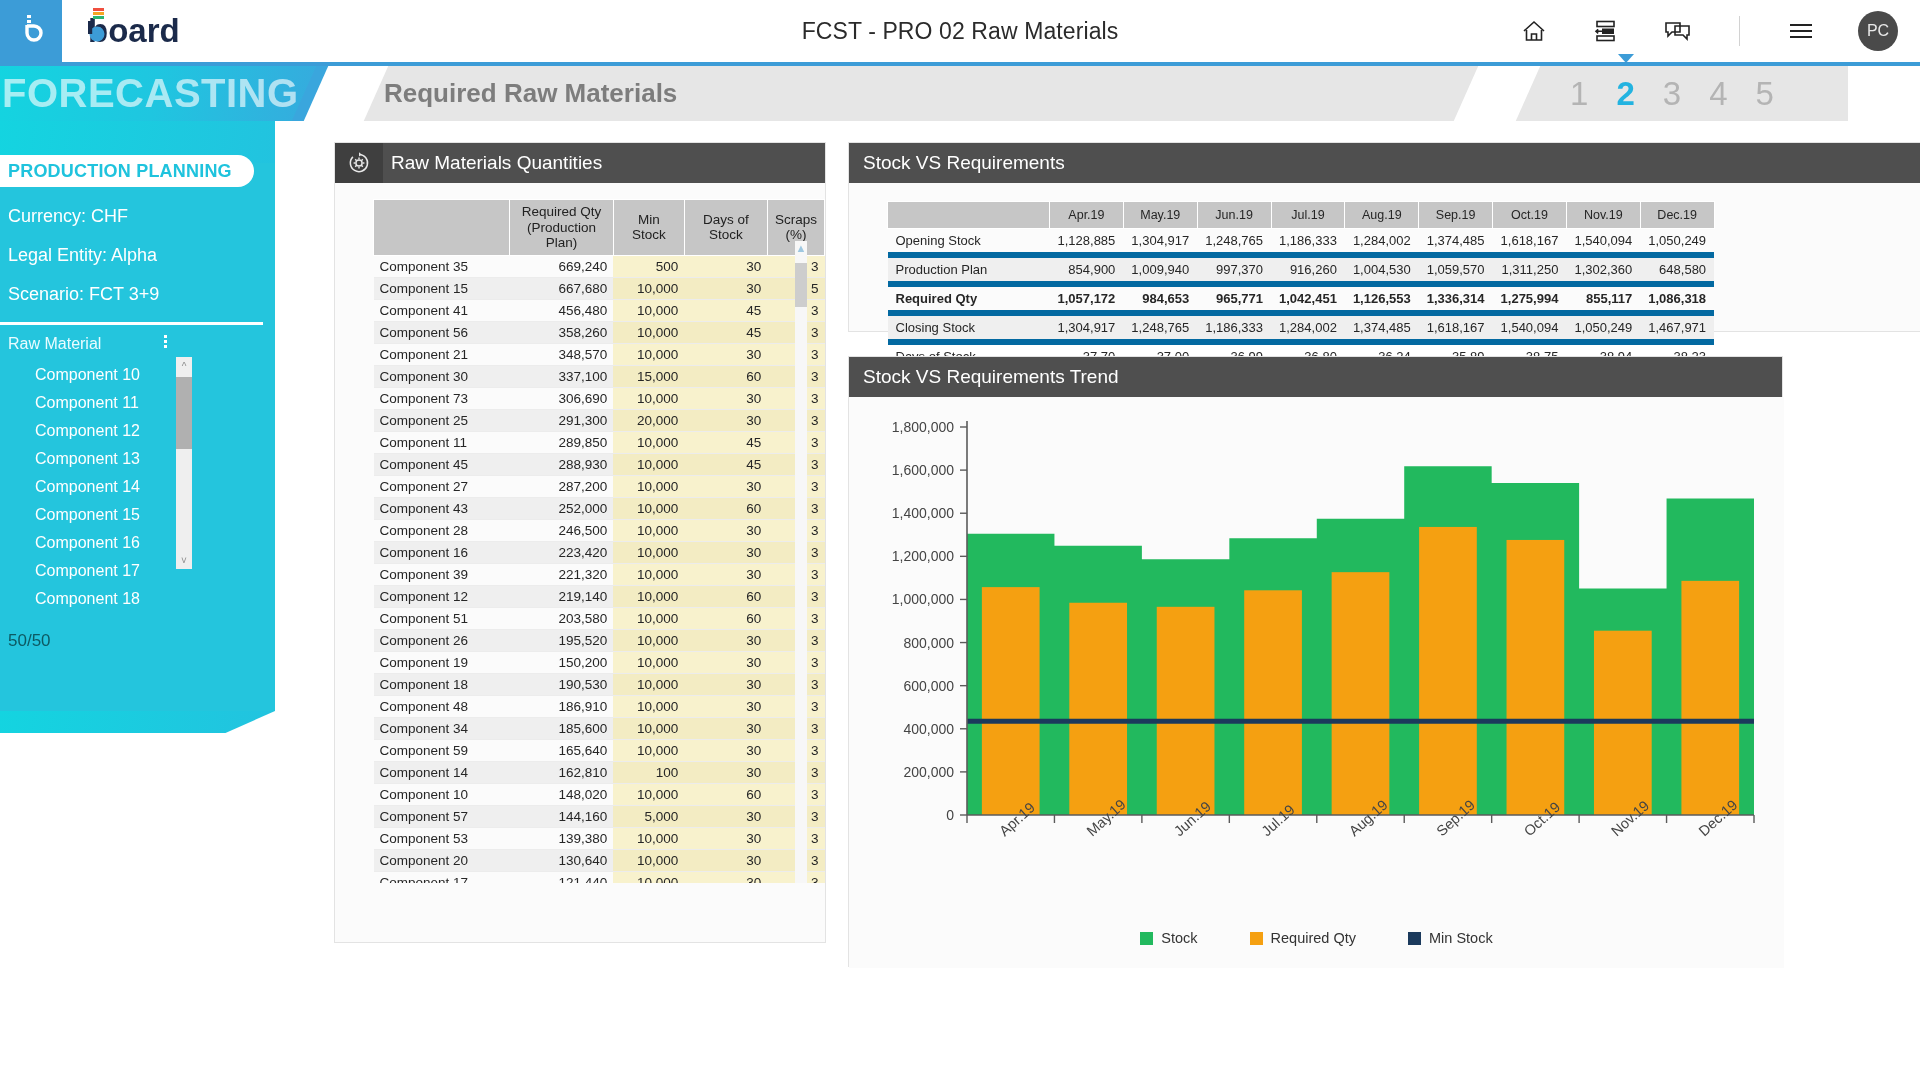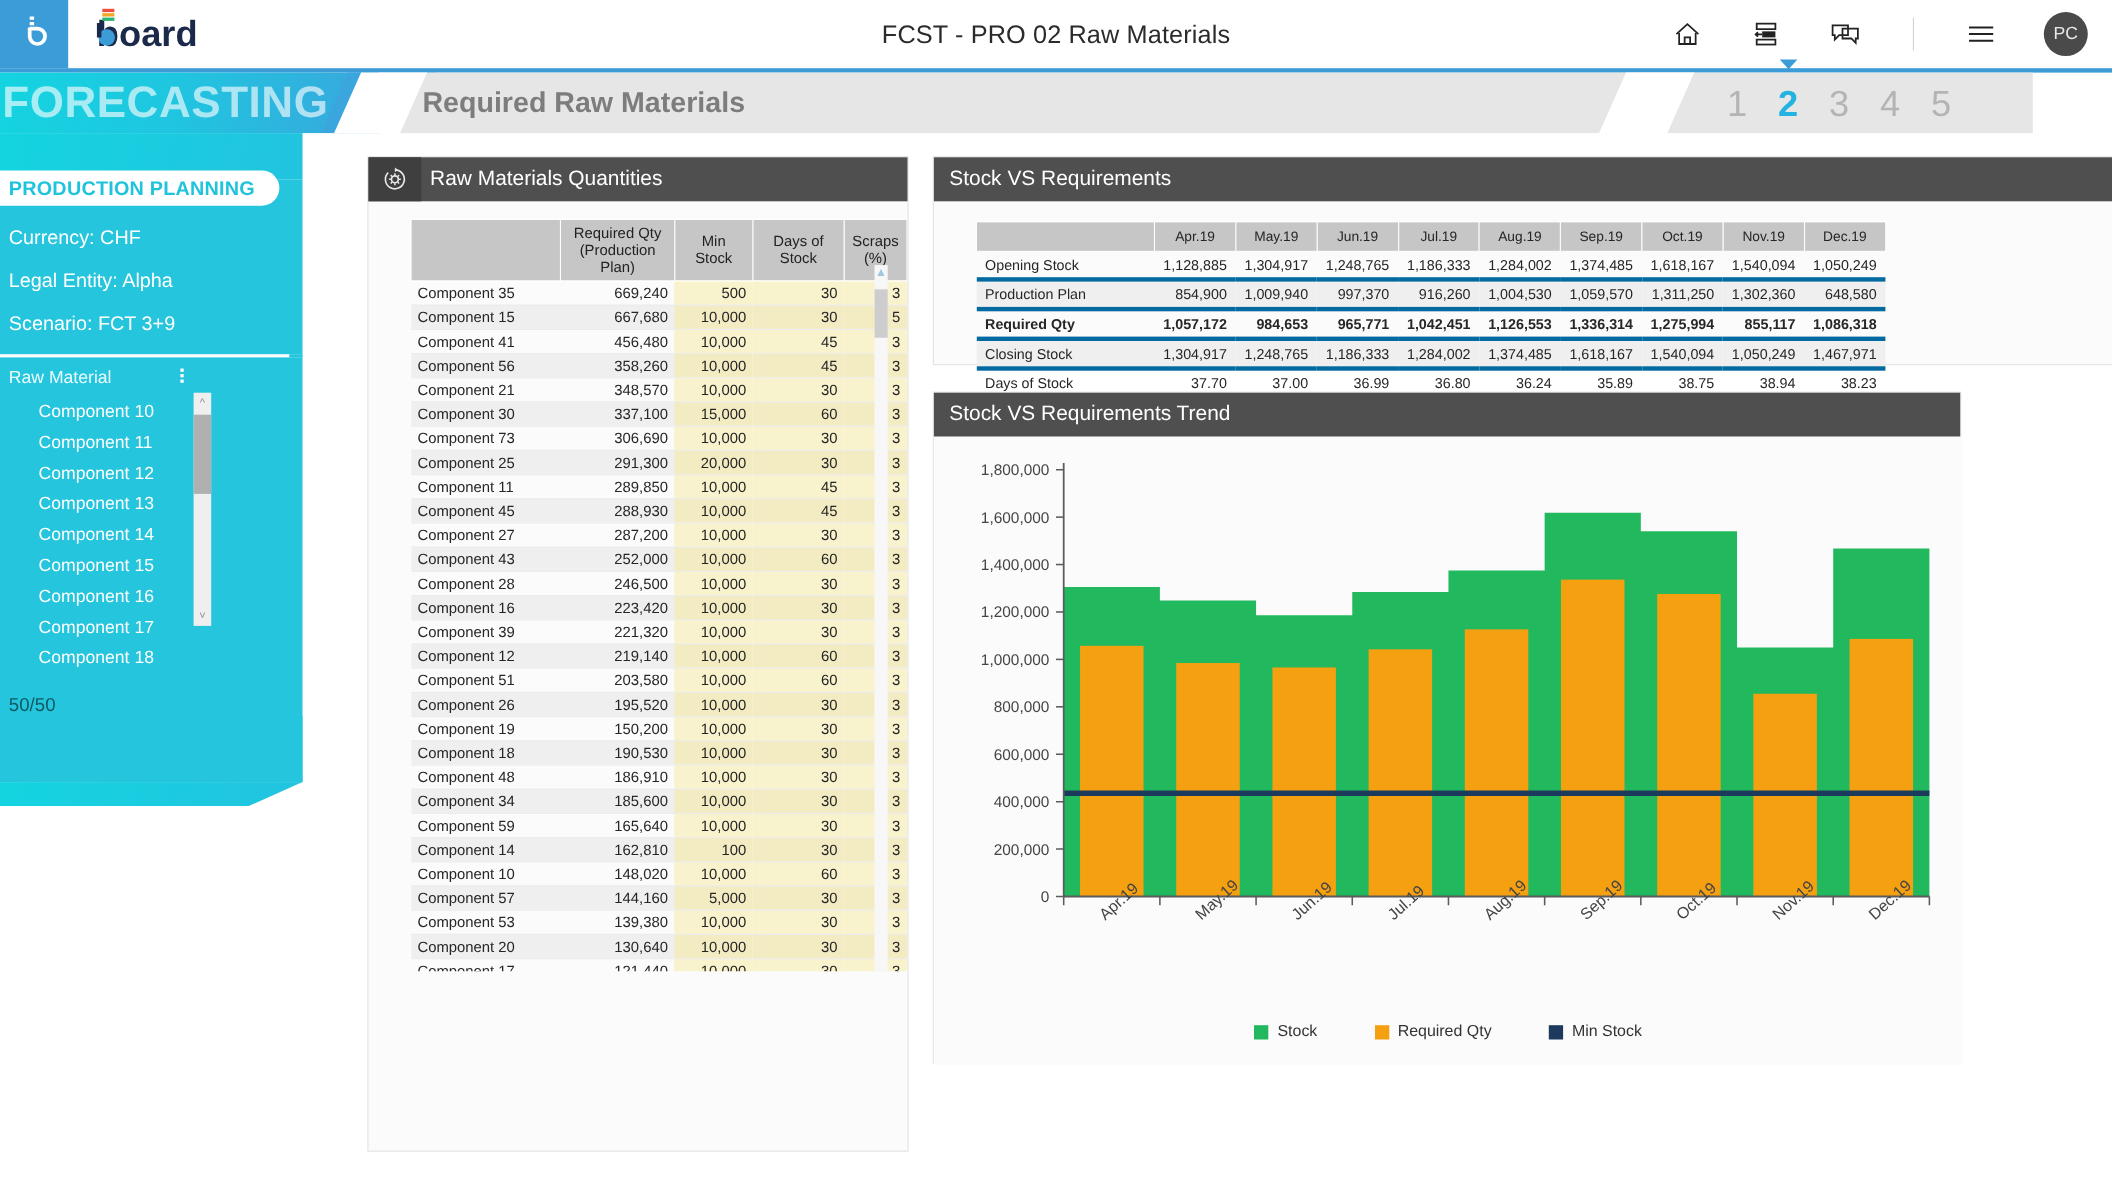--- a/index.html
+++ b/index.html
@@ -85,21 +85,21 @@
                     clip-path:polygon(0 0, 100% 0, 82% 100%, 0 100%); }
 
   
   .widget { position:absolute; background:#fbfbfb; border:1px solid #e3e3e3; }
   .wtitle { height:40px; background:#4f4f4f; color:#ffffff; display:flex; align-items:center;
             font-size:19px; padding-left:14px; }
   .wtitle.with-icon { padding-left:0; }
   .gear-badge { width:48px; height:40px; background:#3f3f3f; display:flex; align-items:center;
                 justify-content:center; margin-right:8px; }
 
-  .w-left  { left:334px; top:142px; width:492px; height:905px; }
+  .w-left  { left:334px; top:142px; width:492px; height:801px; }
   .w-right { left:848px; top:142px; width:1131px; height:190px; }
   .w-chart { left:848px; top:356px; width:935px; height:611px; }
 
   
   table { border-collapse:collapse; }
   .rmq-wrap { position:relative; padding:16px 0 0 38px; }
   .rmq { font-size:13.5px; color:#262626; table-layout:fixed; }
   .rmq th { background:#c6c6c6; color:#222; font-weight:normal; font-size:13.5px;
             border:1px solid #ffffff; padding:4px 6px; line-height:1.15; }
   .rmq td { padding:3px 6px; border-bottom:1px solid #ececec; white-space:nowrap; }
@@ -114,21 +114,21 @@
   .tbl-scroll .thumb { position:absolute; left:0; top:22px; width:12px; height:44px; background:#cdcdcd; }
   .tbl-scroll .au, .tbl-scroll .ad { position:absolute; left:0; width:12px; height:14px; color:#9ec7e0;
         font-size:11px; display:flex; align-items:center; justify-content:center; }
   .tbl-scroll .au { top:0; }
 
   .svr-wrap { padding:18px 0 0 38px; }
   .svr { font-size:13px; color:#262626; }
   .svr th { background:#c6c6c6; font-weight:normal; border:1px solid #ffffff;
             padding:6px 8px; font-size:12.5px; min-width:66px; }
   .svr th.corner { min-width:162px; }
-  .svr td { padding:4px 8px; border-bottom:4px solid #0369a1; text-align:right; white-space:nowrap; }
+  .svr td { padding:4px 8px; border-bottom:6px solid #0369a1; text-align:right; white-space:nowrap; }
   .svr td.lbl { text-align:left; }
   .svr tbody tr:nth-child(even) td { background:#efefef; }
   .svr tbody tr.bold td { font-weight:bold; }
 
   
   .chartarea { position:relative; width:935px; height:571px; background:#fbfbfb; }
   .legend { position:absolute; left:0; bottom:22px; width:935px;
             display:flex; justify-content:center; gap:52px; font-size:14.5px; color:#333; }
   .legend .li { display:flex; align-items:center; gap:8px; }
   .legend .sw { width:13px; height:13px; display:block; }

